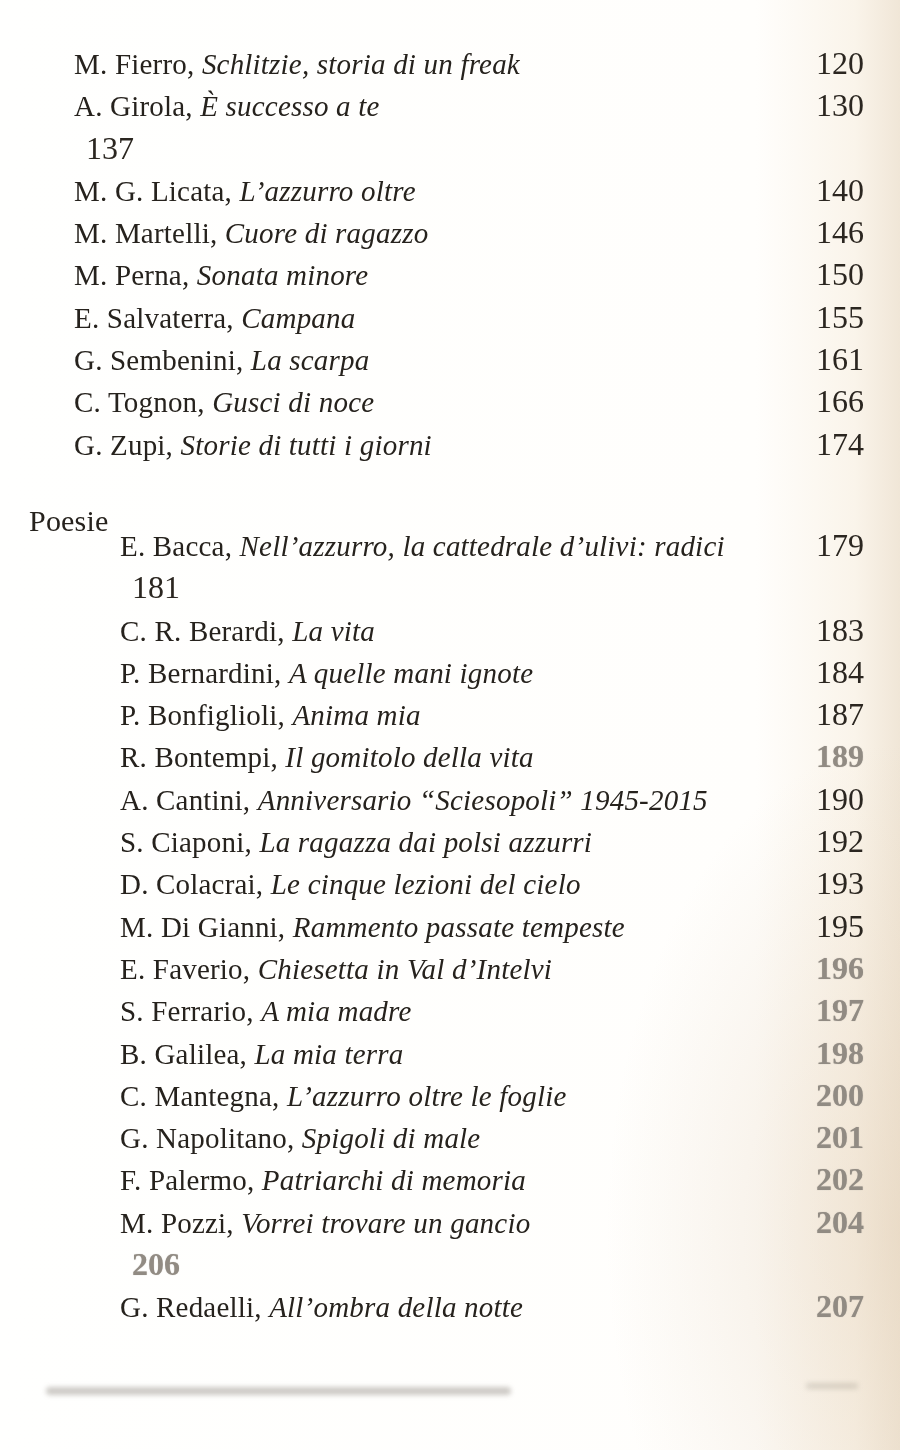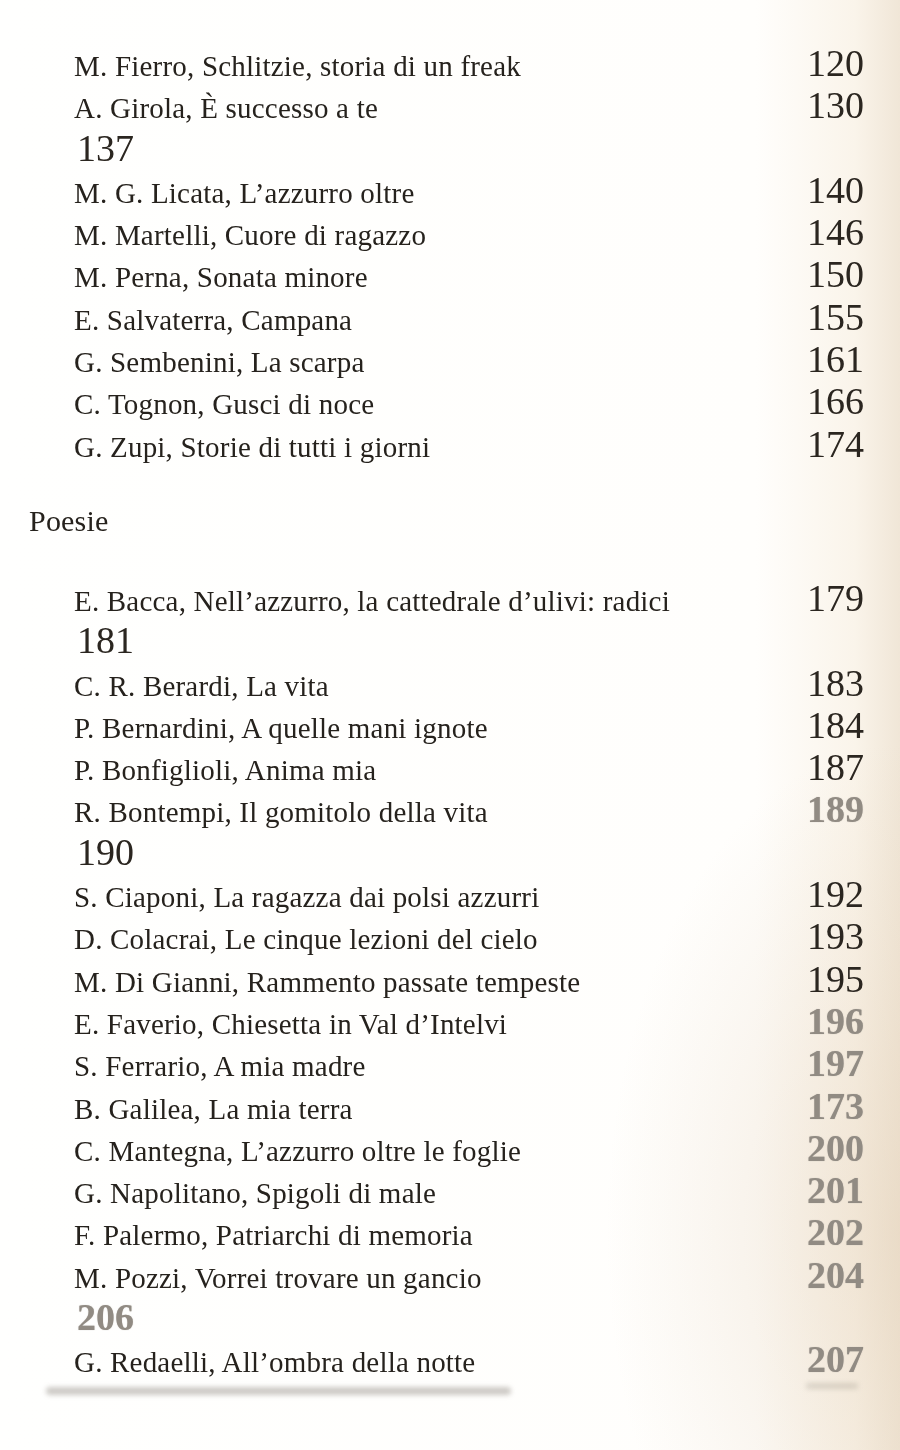--- a/index.html
+++ b/index.html
@@ -25,21 +25,21 @@
   }
   .toc-list {
     position: absolute;
     left: 0;
     right: 0;
     margin: 0;
     padding: 0;
     list-style: none;
   }
   .toc-list-1 { top: 42px; }
-  .toc-list-2 { top: 577px; }
+  .toc-list-2 { top: 524px; padding-left: 46px; }
   .toc-row {
     display: flex;
     align-items: baseline;
     height: 42.3px;
     padding-left: 74px;
     padding-right: 36px;
     box-sizing: border-box;
     white-space: nowrap;
   }
   .toc-entry {
@@ -47,24 +47,25 @@
     font-size: 29px;
     line-height: 42.3px;
     letter-spacing: 0.2px;
     overflow: hidden;
   }
   .toc-author {
     font-style: normal;
     margin-top: 39px;
   }
   .toc-title {
+    font-style: italic;
   }
   .toc-pagenum {
     flex: 0 0 auto;
-    font-size: 38px;
+    font-size: 32px;
     line-height: 42.3px;
     text-align: right;
     min-width: 60px;
     color: #2b2620;
   }
   .toc-row.faded-page .toc-pagenum {
     color: #918b83;
     text-shadow: 0 0 1px rgba(145,139,131,0.6);
     font-weight: bold;
   }
@@ -184,20 +185,21 @@
         <span class="toc-entry"><span class="toc-author">P. Bonfiglioli,</span> <span class="toc-title">Anima mia</span></span>
         <span class="toc-pagenum">187</span>
       </li>
 
       <li class="toc-row faded-page">
         <span class="toc-entry"><span class="toc-author">R. Bontempi,</span> <span class="toc-title">Il gomitolo della vita</span></span>
         <span class="toc-pagenum">189</span>
       </li>
 
       <li class="toc-row">
+        <span class="toc-entry"><span class="toc-author">A. Cantini,</span> <span class="toc-title">Anniversario “Sciesopoli” 1945-2015</span></span>
         <span class="toc-pagenum">190</span>
       </li>
 
       <li class="toc-row">
         <span class="toc-entry"><span class="toc-author">S. Ciaponi,</span> <span class="toc-title">La ragazza dai polsi azzurri</span></span>
         <span class="toc-pagenum">192</span>
       </li>
 
       <li class="toc-row">
         <span class="toc-entry"><span class="toc-author">D. Colacrai,</span> <span class="toc-title">Le cinque lezioni del cielo</span></span>
@@ -214,21 +216,21 @@
         <span class="toc-pagenum">196</span>
       </li>
 
       <li class="toc-row faded-page">
         <span class="toc-entry"><span class="toc-author">S. Ferrario,</span> <span class="toc-title">A mia madre</span></span>
         <span class="toc-pagenum">197</span>
       </li>
 
       <li class="toc-row faded-page">
         <span class="toc-entry"><span class="toc-author">B. Galilea,</span> <span class="toc-title">La mia terra</span></span>
-        <span class="toc-pagenum">173</span>
+        <span class="toc-pagenum">198</span>
       </li>
 
 
       <li class="toc-row faded-page">
         <span class="toc-entry"><span class="toc-author">C. Mantegna,</span> <span class="toc-title">L’azzurro oltre le foglie</span></span>
         <span class="toc-pagenum">200</span>
       </li>
 
       <li class="toc-row faded-page">
         <span class="toc-entry"><span class="toc-author">G. Napolitano,</span> <span class="toc-title">Spigoli di male</span></span>

